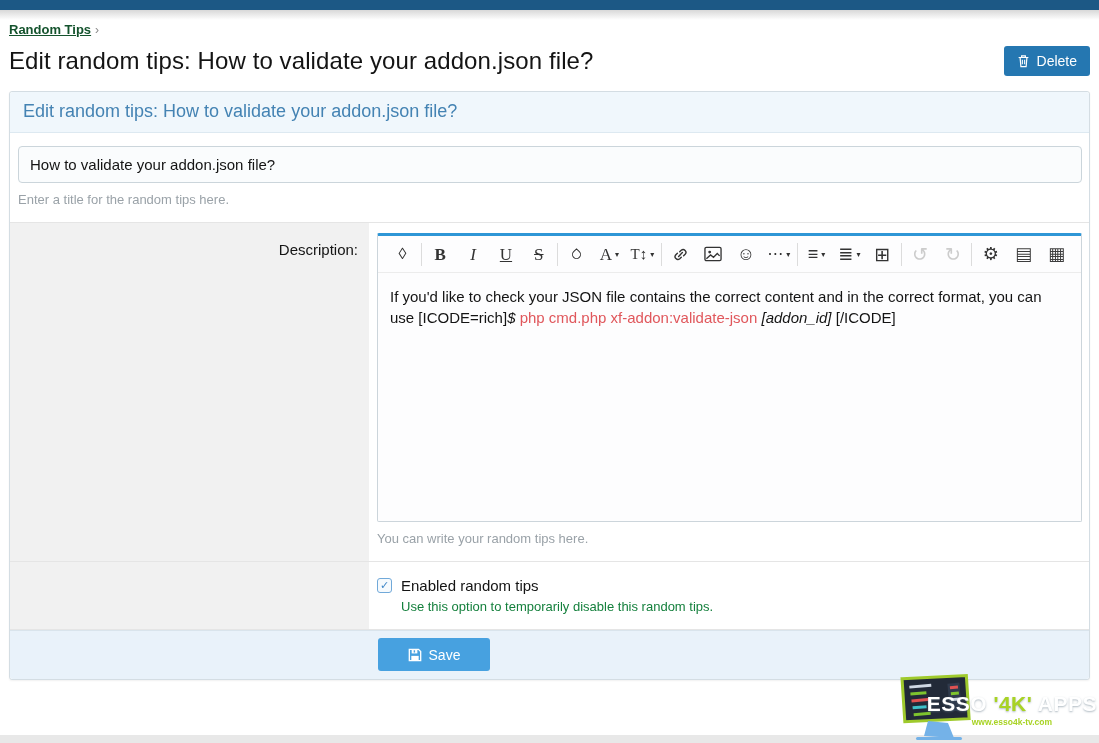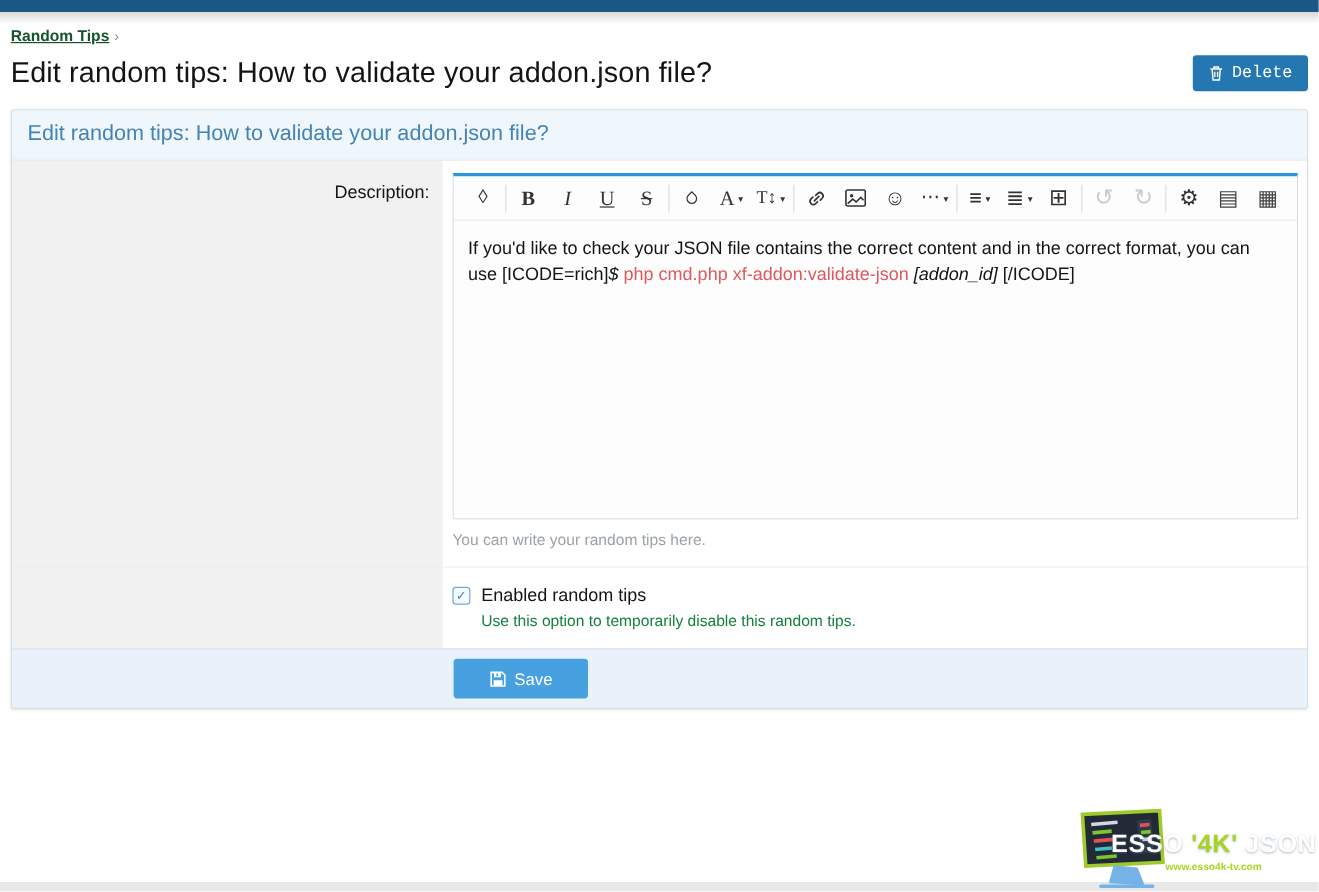--- a/index.html
+++ b/index.html
@@ -16,21 +16,21 @@
   .page { padding: 0 9px; position: relative; }
 
   
   .breadcrumb { font-size: 13px; margin-top: 2px; }
   .breadcrumb a { color: #14532d; font-weight: bold; text-decoration: underline; cursor: pointer; }
   .breadcrumb .bc-sep { color: #8a8a8a; font-weight: normal; margin-left: 4px; font-size: 12px; }
   .titlebar { display: flex; align-items: center; justify-content: space-between; margin-top: 9px; margin-bottom: 15px; }
   h1.page-title { font-size: 24px; font-weight: 400; color: #141414; letter-spacing: 0.1px; }
   .btn { display: inline-flex; align-items: center; gap: 7px; border: none; border-radius: 3px;
          font-family: inherit; font-size: 14px; color: #fff; cursor: pointer; }
-  .btn-delete { background: #2577b1; padding: 7px 13px; font-family: Liberation Mono, monospace; }
+  .btn-delete { background: #2577b1; padding: 7px 13px; }
   .btn-save { background: #47a1e0; padding: 0; width: 112px; height: 33px; justify-content: center; }
 
   
   .panel { border: 1px solid #d4dde3; border-radius: 3px; background: #fff; box-shadow: 0 1px 2px rgba(0,0,0,.06); }
   .panel-header { background: #f0f7fc; color: #4483b3; font-size: 18px; padding: 9px 13px 10px; border-bottom: 1px solid #dde9f1; border-radius: 3px 3px 0 0; }
 
   .form-row { display: flex; }
   .form-row.bordered { border-bottom: 1px solid #e5e5e5; }
   .fr-label { width: 359px; min-width: 359px; background: #f1f1f1; text-align: right;
               padding: 21px 11px 0 0; font-size: 15px; color: #141414; }
@@ -115,20 +115,24 @@
           </svg>
       </span>
       <span>Delete</span>
     </button>
   </div>
 
   <div class="panel">
     <div class="panel-header">Edit random tips: How to validate your addon.json file?</div>
 
     <div class="form-row bordered">
+      <div class="fr-content">
+        <input class="text-input" type="text" value="How to validate your addon.json file?" style="">
+        <div class="hint">Enter a title for the random tips here.</div>
+      </div>
     </div>
 
     <div class="form-row bordered">
       <div class="fr-label pt-sm">Description:</div>
       <div class="fr-content" style="padding-top:10px;">
         <div class="editor">
           <div class="editor-toolbar">
             <button class="tbtn">
                 <span class="tg">◊</span>
               </button>
@@ -265,16 +269,16 @@
         <rect x="56" y="18" width="12" height="28" fill="#2f3a4c" transform="rotate(4 56 18)"></rect>
         <rect x="58" y="21" width="8" height="3" fill="#e05252" transform="rotate(4 58 21)"></rect>
         <rect x="58" y="27" width="8" height="3" fill="#7ec42e" transform="rotate(4 58 27)"></rect>
         <rect x="58" y="33" width="8" height="3" fill="#cfd8e3" transform="rotate(4 58 33)"></rect>
       </g>
       <path d="M34 54 L54 56 L60 71 L30 69 Z" fill="#74b2e8"></path>
       <rect x="22" y="70" width="46" height="3" rx="1.5" fill="#74b2e8"></rect>
     </svg>
   </span>
   <span class="wm-text">
-    <div class="wm-brand"><span>ESSO </span><span class="wm-green">'4K'</span><span> JSON</span></div>
+    <div class="wm-brand"><span>ESSO </span><span class="wm-green">'4K'</span><span> APPS</span></div>
     <div class="wm-url">www.esso4k-tv.com</div>
   </span>
 </div>
 
 </body></html>

